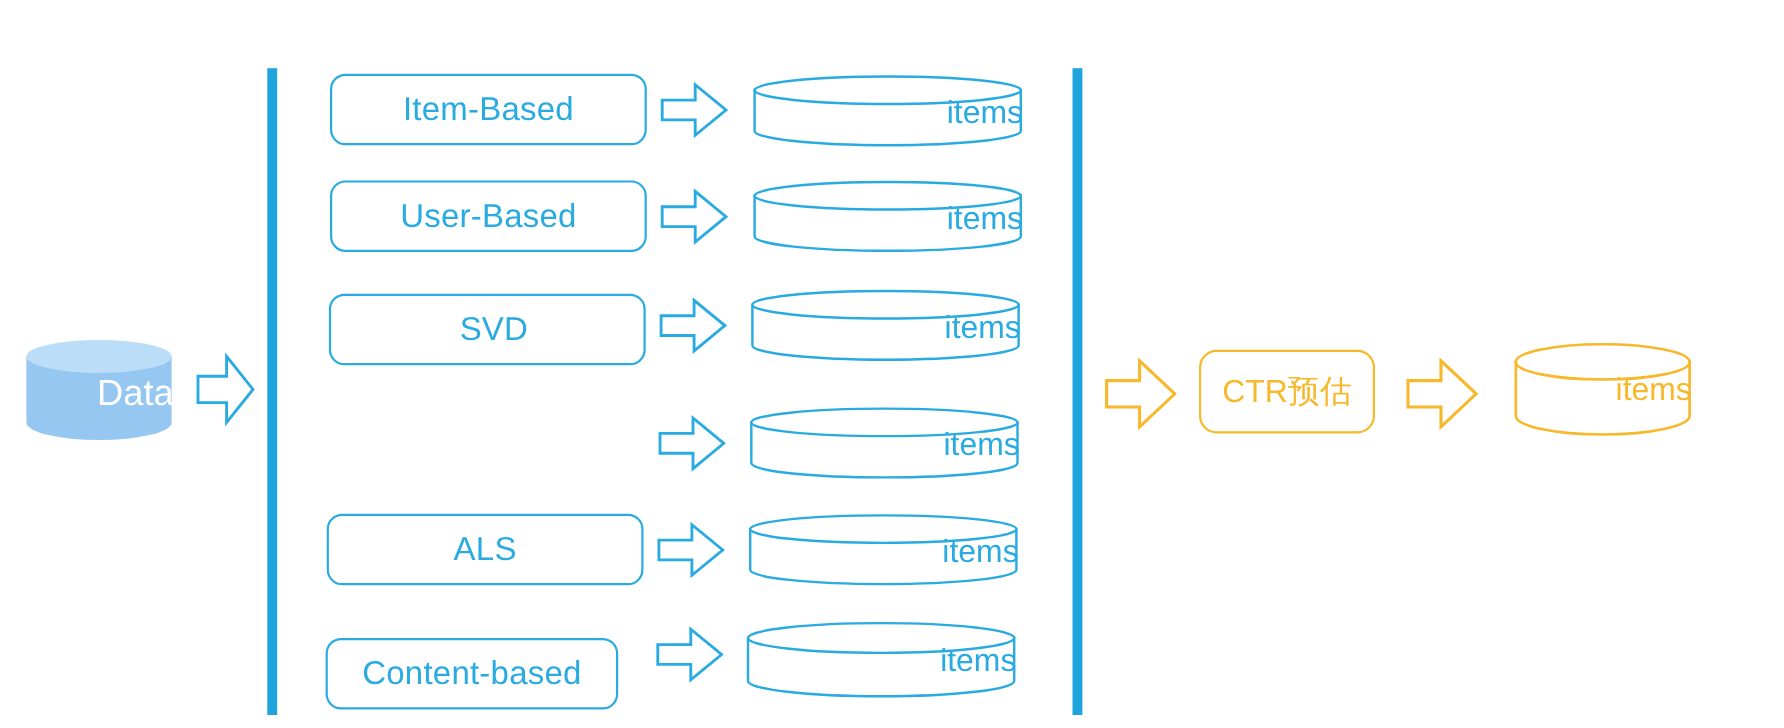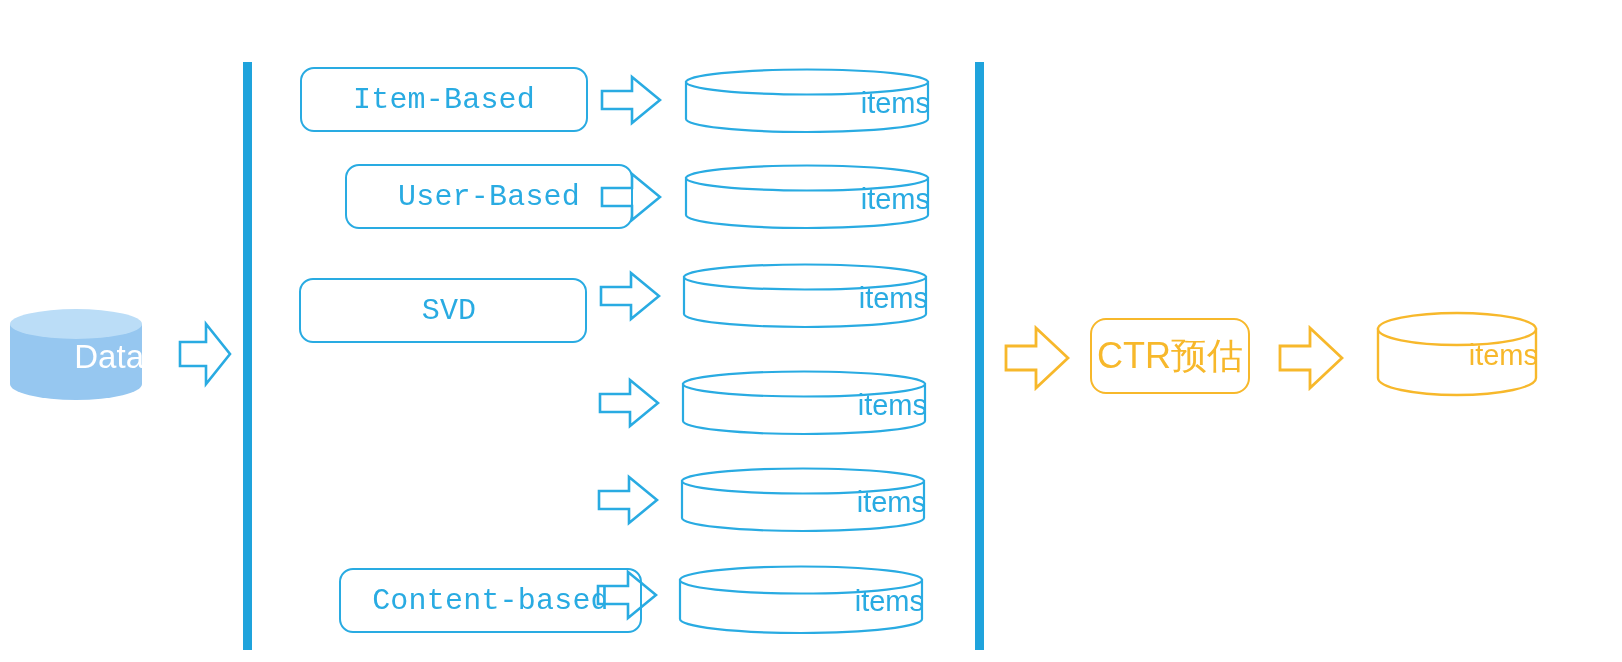--- a/index.html
+++ b/index.html
@@ -32,40 +32,40 @@
     border: 2.5px solid #29ABE2;
     border-radius: 14px;
     background: #ffffff;
     display: flex;
     align-items: center;
     justify-content: center;
   }
   .algo-label {
     color: #29ABE2;
     font-size: 30px;
-    font-family: Liberation Mono, monospace;
+    font-family: Liberation Sans, sans-serif;
     font-weight: 400;
     letter-spacing: 0.2px;
     white-space: nowrap;
   }
 
   
   .ctr-box {
     position: absolute;
     box-sizing: border-box;
     border: 2.5px solid #F7B82B;
     border-radius: 16px;
     background: #ffffff;
     display: flex;
     align-items: center;
     justify-content: center;
   }
   .ctr-label {
     color: #F7B82B;
-    font-size: 36px;
+    font-size: 29px;
     white-space: nowrap;
     font-family: "Liberation Sans", sans-serif;
   }
 
   
   .cyl {
     position: absolute;
   }
   .cyl svg { display: block; overflow: visible; }
   .cyl-label {
@@ -83,21 +83,21 @@
 
   
   .arrow { position: absolute; }
   .arrow svg { display: block; }
 </style>
 </head>
 <body>
 
 <div id="canvas">
 
-  <div class="cyl data-cyl" style="left:8px; top:308px; width:136px; height:92px;">
+  <div class="cyl data-cyl" style="left:22px; top:308px; width:136px; height:92px;">
     <svg width="136" height="92" viewBox="0 0 136 92" aria-hidden="true">
       <path d="M2 16 L2 76 A66 16 0 0 0 134 76 L134 16 Z" fill="#96C7F0"></path>
       <ellipse cx="68" cy="16" rx="66" ry="15" fill="#BBDDF7"></ellipse>
     </svg>
     <div class="cyl-label" style="top:30px;">Data</div>
   </div>
 
   <div class="arrow" style="left:178px; top:320px; width:54px; height:68px;">
     <svg width="54" height="68" viewBox="0 0 54 68">
       <path d="M2 22 L28 22 L28 4 L52 34 L28 64 L28 46 L2 46 Z" fill="none" stroke="#29ABE2" stroke-width="2.6" stroke-linejoin="miter"></path>
@@ -116,37 +116,37 @@
     </svg>
   </div>
   <div class="cyl cyl-blue" style="left:684px; top:68px; width:246px; height:68px;">
     <svg width="246" height="68" viewBox="0 0 246 68">
       <path d="M2 14 L2 51 A121 13 0 0 0 244 51 L244 14 Z" fill="#ffffff" stroke="#29ABE2" stroke-width="2.2"></path>
       <ellipse cx="123" cy="14" rx="121" ry="12.5" fill="#ffffff" stroke="#29ABE2" stroke-width="2.2"></ellipse>
     </svg>
     <div class="cyl-label" style="top:19px;">items</div>
   </div>
 
-  <div class="algo-box" style="left:300px; top:164px; width:288px; height:65px;margin-left:45px;">
+  <div class="algo-box" style="left:300px; top:164px; width:288px; height:65px;">
     <span class="algo-label">User-Based</span>
   </div>
   <div class="arrow" style="left:600px; top:171px; width:62px; height:52px;">
     <svg width="62" height="52" viewBox="0 0 62 52">
       <path d="M2 17 L32 17 L32 3 L60 26 L32 49 L32 35 L2 35 Z" fill="none" stroke="#29ABE2" stroke-width="2.6" stroke-linejoin="miter"></path>
     </svg>
   </div>
   <div class="cyl cyl-blue" style="left:684px; top:164px; width:246px; height:68px;">
     <svg width="246" height="68" viewBox="0 0 246 68">
       <path d="M2 14 L2 51 A121 13 0 0 0 244 51 L244 14 Z" fill="#ffffff" stroke="#29ABE2" stroke-width="2.2"></path>
       <ellipse cx="123" cy="14" rx="121" ry="12.5" fill="#ffffff" stroke="#29ABE2" stroke-width="2.2"></ellipse>
     </svg>
     <div class="cyl-label" style="top:19px;">items</div>
   </div>
 
-  <div class="algo-box" style="left:299px; top:278px; width:288px; height:65px;padding-left:12px;">
+  <div class="algo-box" style="left:299px; top:267px; width:288px; height:65px;padding-left:12px;">
     <span class="algo-label">SVD</span>
   </div>
   <div class="arrow" style="left:599px; top:270px; width:62px; height:52px;">
     <svg width="62" height="52" viewBox="0 0 62 52">
       <path d="M2 17 L32 17 L32 3 L60 26 L32 49 L32 35 L2 35 Z" fill="none" stroke="#29ABE2" stroke-width="2.6" stroke-linejoin="miter"></path>
     </svg>
   </div>
   <div class="cyl cyl-blue" style="left:682px; top:263px; width:246px; height:68px;">
     <svg width="246" height="68" viewBox="0 0 246 68">
       <path d="M2 14 L2 51 A121 13 0 0 0 244 51 L244 14 Z" fill="#ffffff" stroke="#29ABE2" stroke-width="2.2"></path>
@@ -161,34 +161,37 @@
     </svg>
   </div>
   <div class="cyl cyl-blue" style="left:681px; top:370px; width:246px; height:68px;">
     <svg width="246" height="68" viewBox="0 0 246 68">
       <path d="M2 14 L2 51 A121 13 0 0 0 244 51 L244 14 Z" fill="#ffffff" stroke="#29ABE2" stroke-width="2.2"></path>
       <ellipse cx="123" cy="14" rx="121" ry="12.5" fill="#ffffff" stroke="#29ABE2" stroke-width="2.2"></ellipse>
     </svg>
     <div class="cyl-label" style="top:19px;">items</div>
   </div>
 
+  <div class="algo-box" style="left:297px; top:467px; width:288px; height:65px;">
+    <span class="algo-label">ALS</span>
+  </div>
   <div class="arrow" style="left:597px; top:474px; width:62px; height:52px;">
     <svg width="62" height="52" viewBox="0 0 62 52">
       <path d="M2 17 L32 17 L32 3 L60 26 L32 49 L32 35 L2 35 Z" fill="none" stroke="#29ABE2" stroke-width="2.6" stroke-linejoin="miter"></path>
     </svg>
   </div>
   <div class="cyl cyl-blue" style="left:680px; top:467px; width:246px; height:68px;">
     <svg width="246" height="68" viewBox="0 0 246 68">
       <path d="M2 14 L2 51 A121 13 0 0 0 244 51 L244 14 Z" fill="#ffffff" stroke="#29ABE2" stroke-width="2.2"></path>
       <ellipse cx="123" cy="14" rx="121" ry="12.5" fill="#ffffff" stroke="#29ABE2" stroke-width="2.2"></ellipse>
     </svg>
     <div class="cyl-label" style="top:19px;">items</div>
   </div>
 
-  <div class="algo-box" style="left:296px; top:568px; width:303px; height:65px;margin-left:43px;">
+  <div class="algo-box" style="left:296px; top:580px; width:266px; height:65px;">
     <span class="algo-label">Content-based</span>
   </div>
   <div class="arrow" style="left:596px; top:569px; width:62px; height:52px;">
     <svg width="62" height="52" viewBox="0 0 62 52">
       <path d="M2 17 L32 17 L32 3 L60 26 L32 49 L32 35 L2 35 Z" fill="none" stroke="#29ABE2" stroke-width="2.6" stroke-linejoin="miter"></path>
     </svg>
   </div>
   <div class="cyl cyl-blue" style="left:678px; top:565px; width:246px; height:72px;">
     <svg width="246" height="72" viewBox="0 0 246 72">
       <path d="M2 15 L2 54 A121 14 0 0 0 244 54 L244 15 Z" fill="#ffffff" stroke="#29ABE2" stroke-width="2.2"></path>

